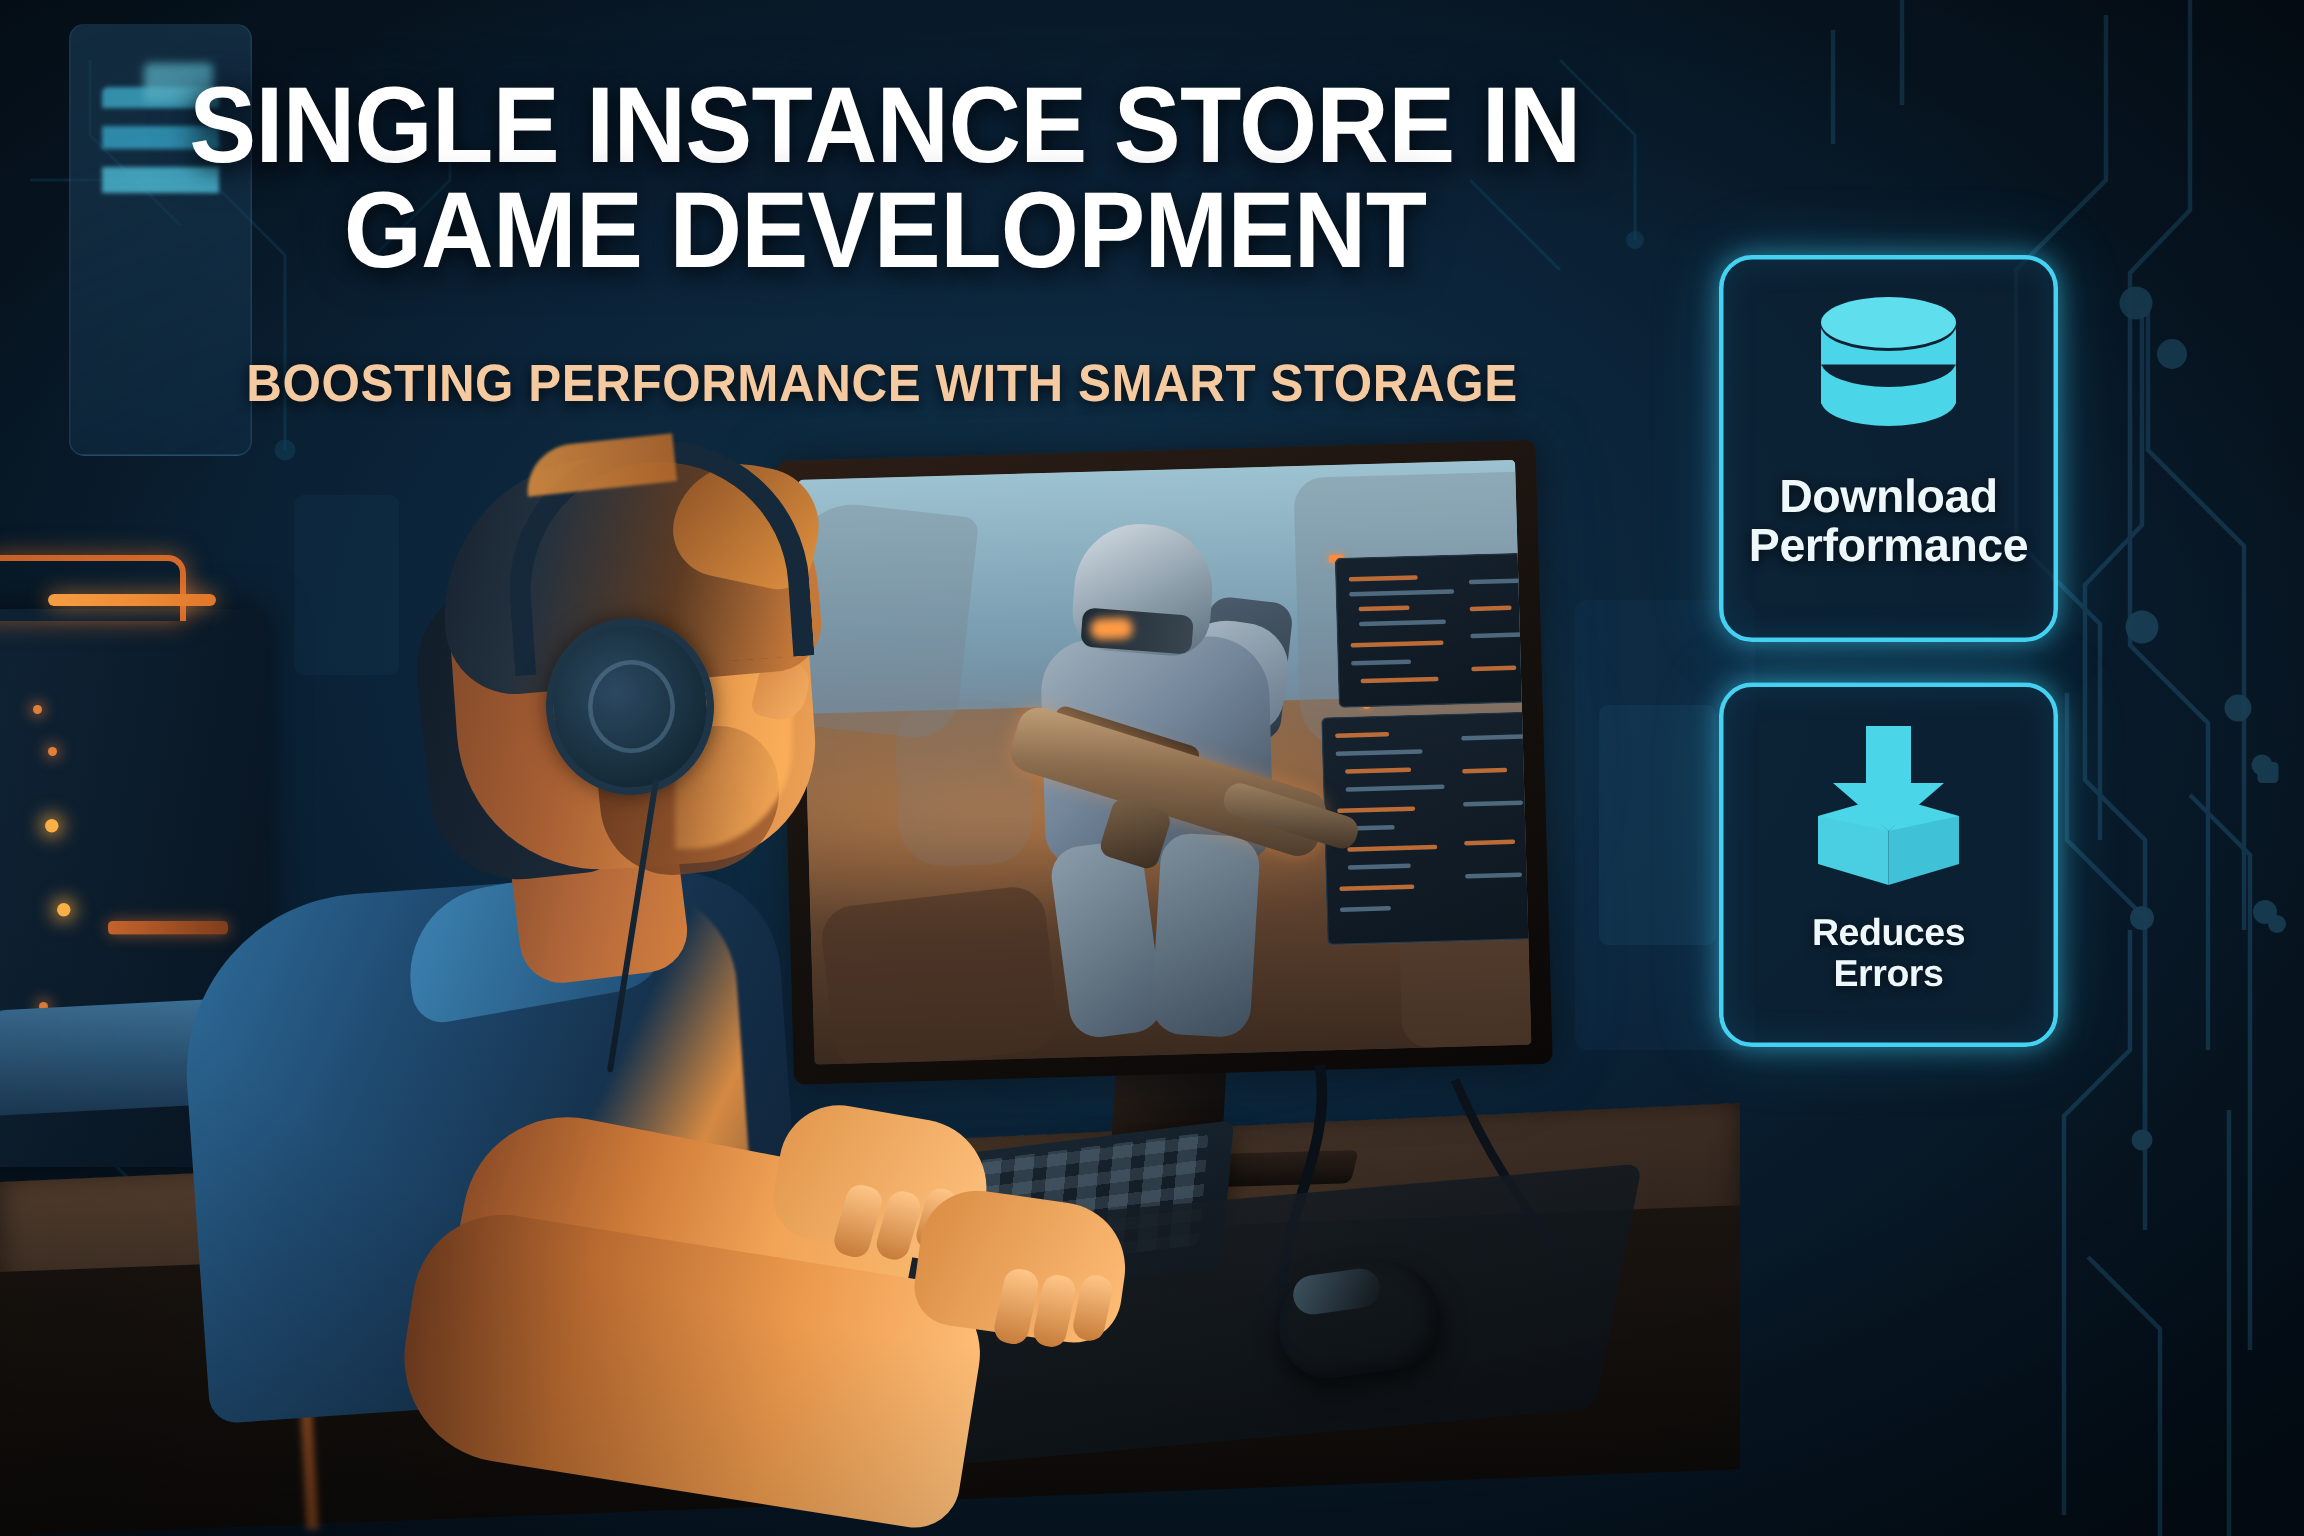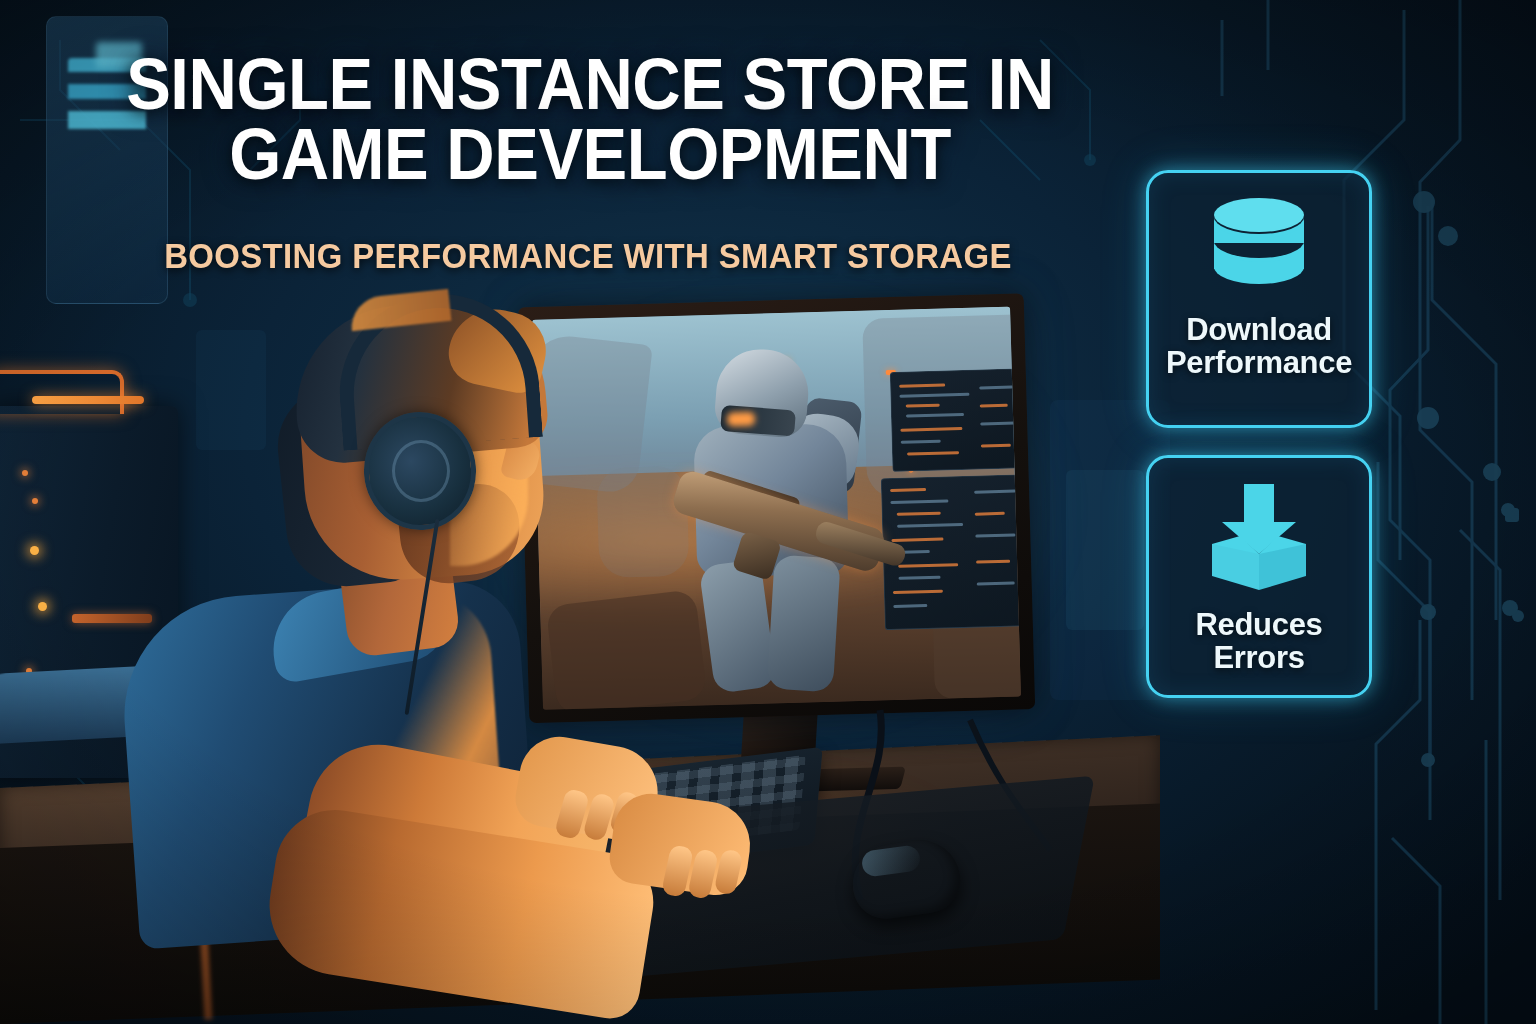--- a/index.html
+++ b/index.html
@@ -348,21 +348,21 @@
     text-align:center;
     line-height:1.07;
     letter-spacing:-0.3px;
     white-space:pre-line;
     text-shadow:0 2px 7px rgba(0,0,0,.65);
   }
   #card-0{ left:1146px; top:170px; width:226px; height:258px; }
   #card-1{ left:1146px; top:455px; width:226px; height:243px; }
   #card-2{ left:1146px; top:722px; width:230px; height:260px; }
   #card-0 .card-label{ font-size:31px; margin-top:10px; }
-  #card-1 .card-label{ font-size:31px; margin-top:8px; }
+  #card-1 .card-label{ font-size:25px; margin-top:8px; }
   #card-2 .card-label{ font-size:34px; margin-top:6px; width:300px; }
   .icon-wrap{ margin-top:22px; }
   #card-1 .icon-wrap, #card-2 .icon-wrap{ margin-top:20px; }
 
   .tower-win-l{
     position:absolute; left:6px; top:424px; width:38px; height:330px;
     background:linear-gradient(180deg,#0d2235,#081624); border-radius:4px;
   }
 </style>
 </head>

